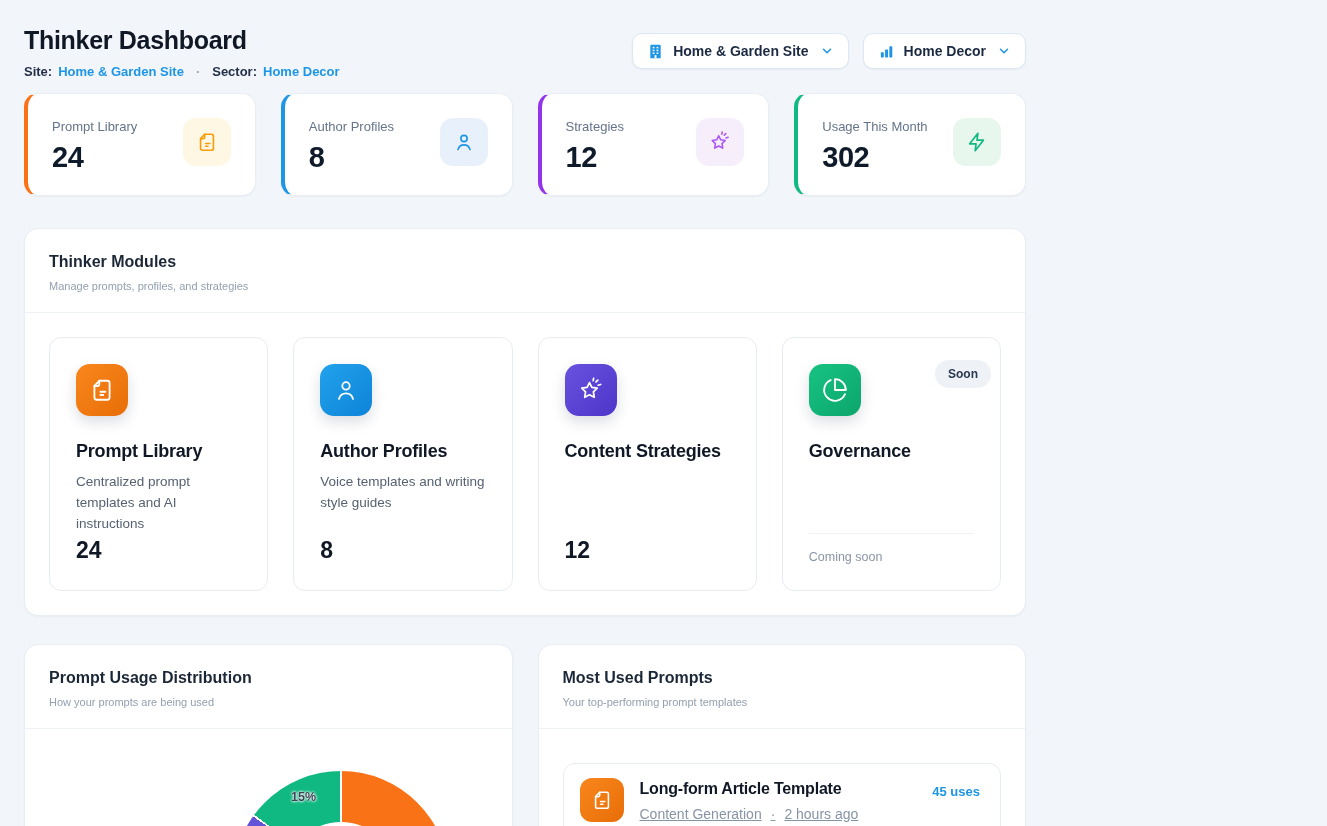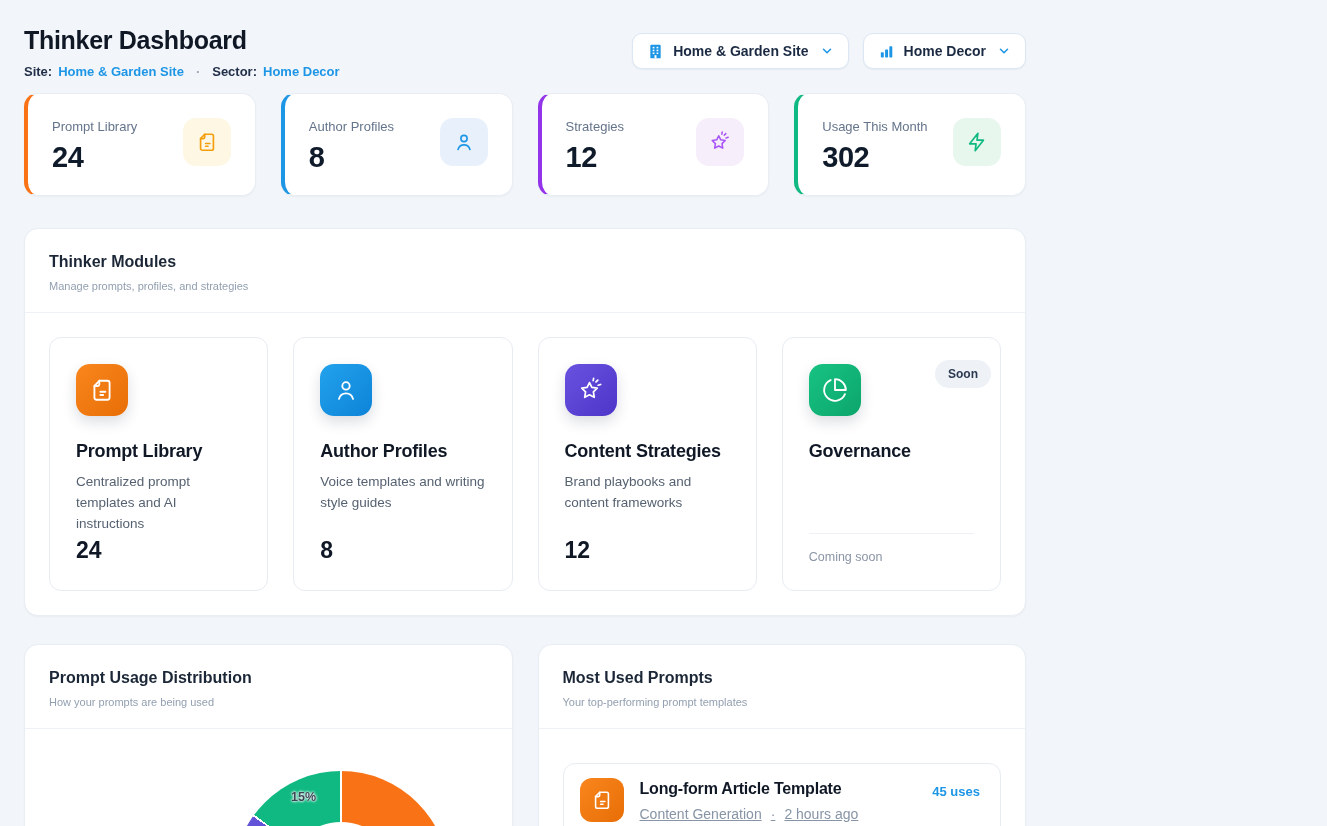--- a/index.html
+++ b/index.html
@@ -240,21 +240,20 @@
       </div>
 
       <div class="module-card" style="--g1: #6a52e0; --g2: #4c35c8;">
         <div class="module-icon">
           <svg width="26" height="26" viewBox="0 0 24 24" fill="none" stroke="currentColor" stroke-width="1.6" stroke-linecap="round" stroke-linejoin="round">
             <path d="M10.6 5.2l2.2 4.4 4.9.7-3.5 3.5.8 4.9-4.4-2.3-4.4 2.3.8-4.9L3.5 10.3l4.9-.7z"></path>
               <path d="M16.6 4.6l1.7-1.7M18.6 7.6l2.3-.7M14 3.4l.4-2.2"></path>
           </svg>
         </div>
         <div class="module-title">Content Strategies</div>
-        <div class="module-desc">Brand playbooks and content frameworks</div>
         <div class="module-value">12</div>
       </div>
 
       <div class="module-card" style="--g1: #17c383; --g2: #0ca56b;">
         <span class="soon-badge">Soon</span>
         <div class="module-icon">
           <svg width="26" height="26" viewBox="0 0 24 24" fill="none" stroke="currentColor" stroke-width="1.7" stroke-linecap="round" stroke-linejoin="round">
             <path d="M21.21 15.89A10 10 0 1 1 8 2.83"></path>
               <path d="M22 12A10 10 0 0 0 12 2v10z"></path>
           </svg>

